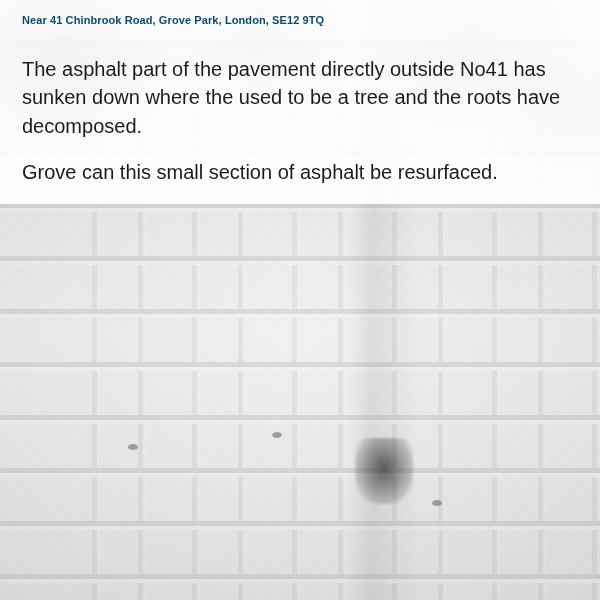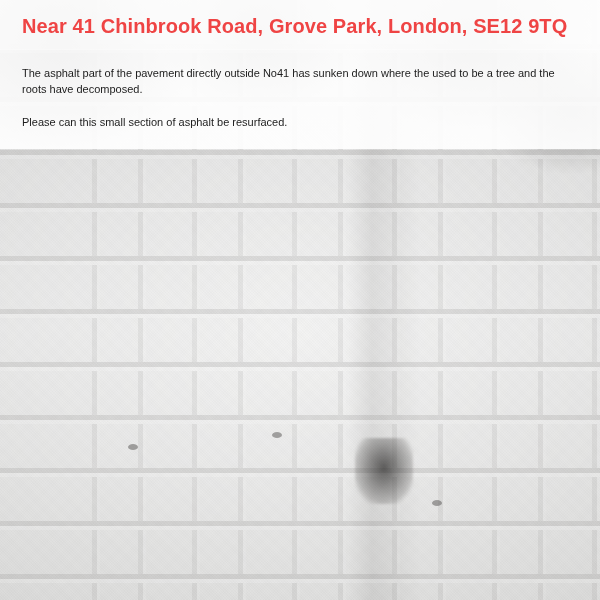--- a/index.html
+++ b/index.html
@@ -110,32 +110,32 @@
     left: 0;
     top: 0;
     width: 600px;
     padding: 0;
   }
   .title-band {
     background: rgba(255,255,255,0.94);
     padding: 14px 22px 11px 22px;
   }
   .title {
-    font-size: 20px;
+    font-size: 11px;
     font-weight: bold;
-    color: #ef4444;
+    color: #0c4a6e;
     line-height: 1.25;
     letter-spacing: 0.1px;
   }
   .body-band {
     background: rgba(255,255,255,0.90);
     padding: 16px 22px 18px 22px;
   }
   .para {
-    font-size: 11px;
+    font-size: 20px;
     color: #1c1c1c;
     line-height: 1.42;
     margin: 0 0 18px 0;
     max-width: 560px;
   }
   .para:last-child {
     margin-bottom: 0;
   }
 </style>
 </head>
@@ -153,17 +153,17 @@
     <div class="small-mark" style="left:272px; top:432px;"></div>
     <div class="small-mark" style="left:432px; top:500px;"></div>
   </div>
 
   <div class="overlay">
     <div class="title-band">
       <div class="title">Near 41 Chinbrook Road, Grove Park, London, SE12 9TQ</div>
     </div>
     <div class="body-band">
       <p class="para">The asphalt part of the pavement directly outside No41 has sunken down where the used to be a tree and the roots have decomposed.</p>
-      <p class="para">Please can this small section of asphalt be resurfaced.</p>
+      <p class="para">Grove can this small section of asphalt be resurfaced.</p>
     </div>
   </div>
 
 </div>
 
 </body></html>

